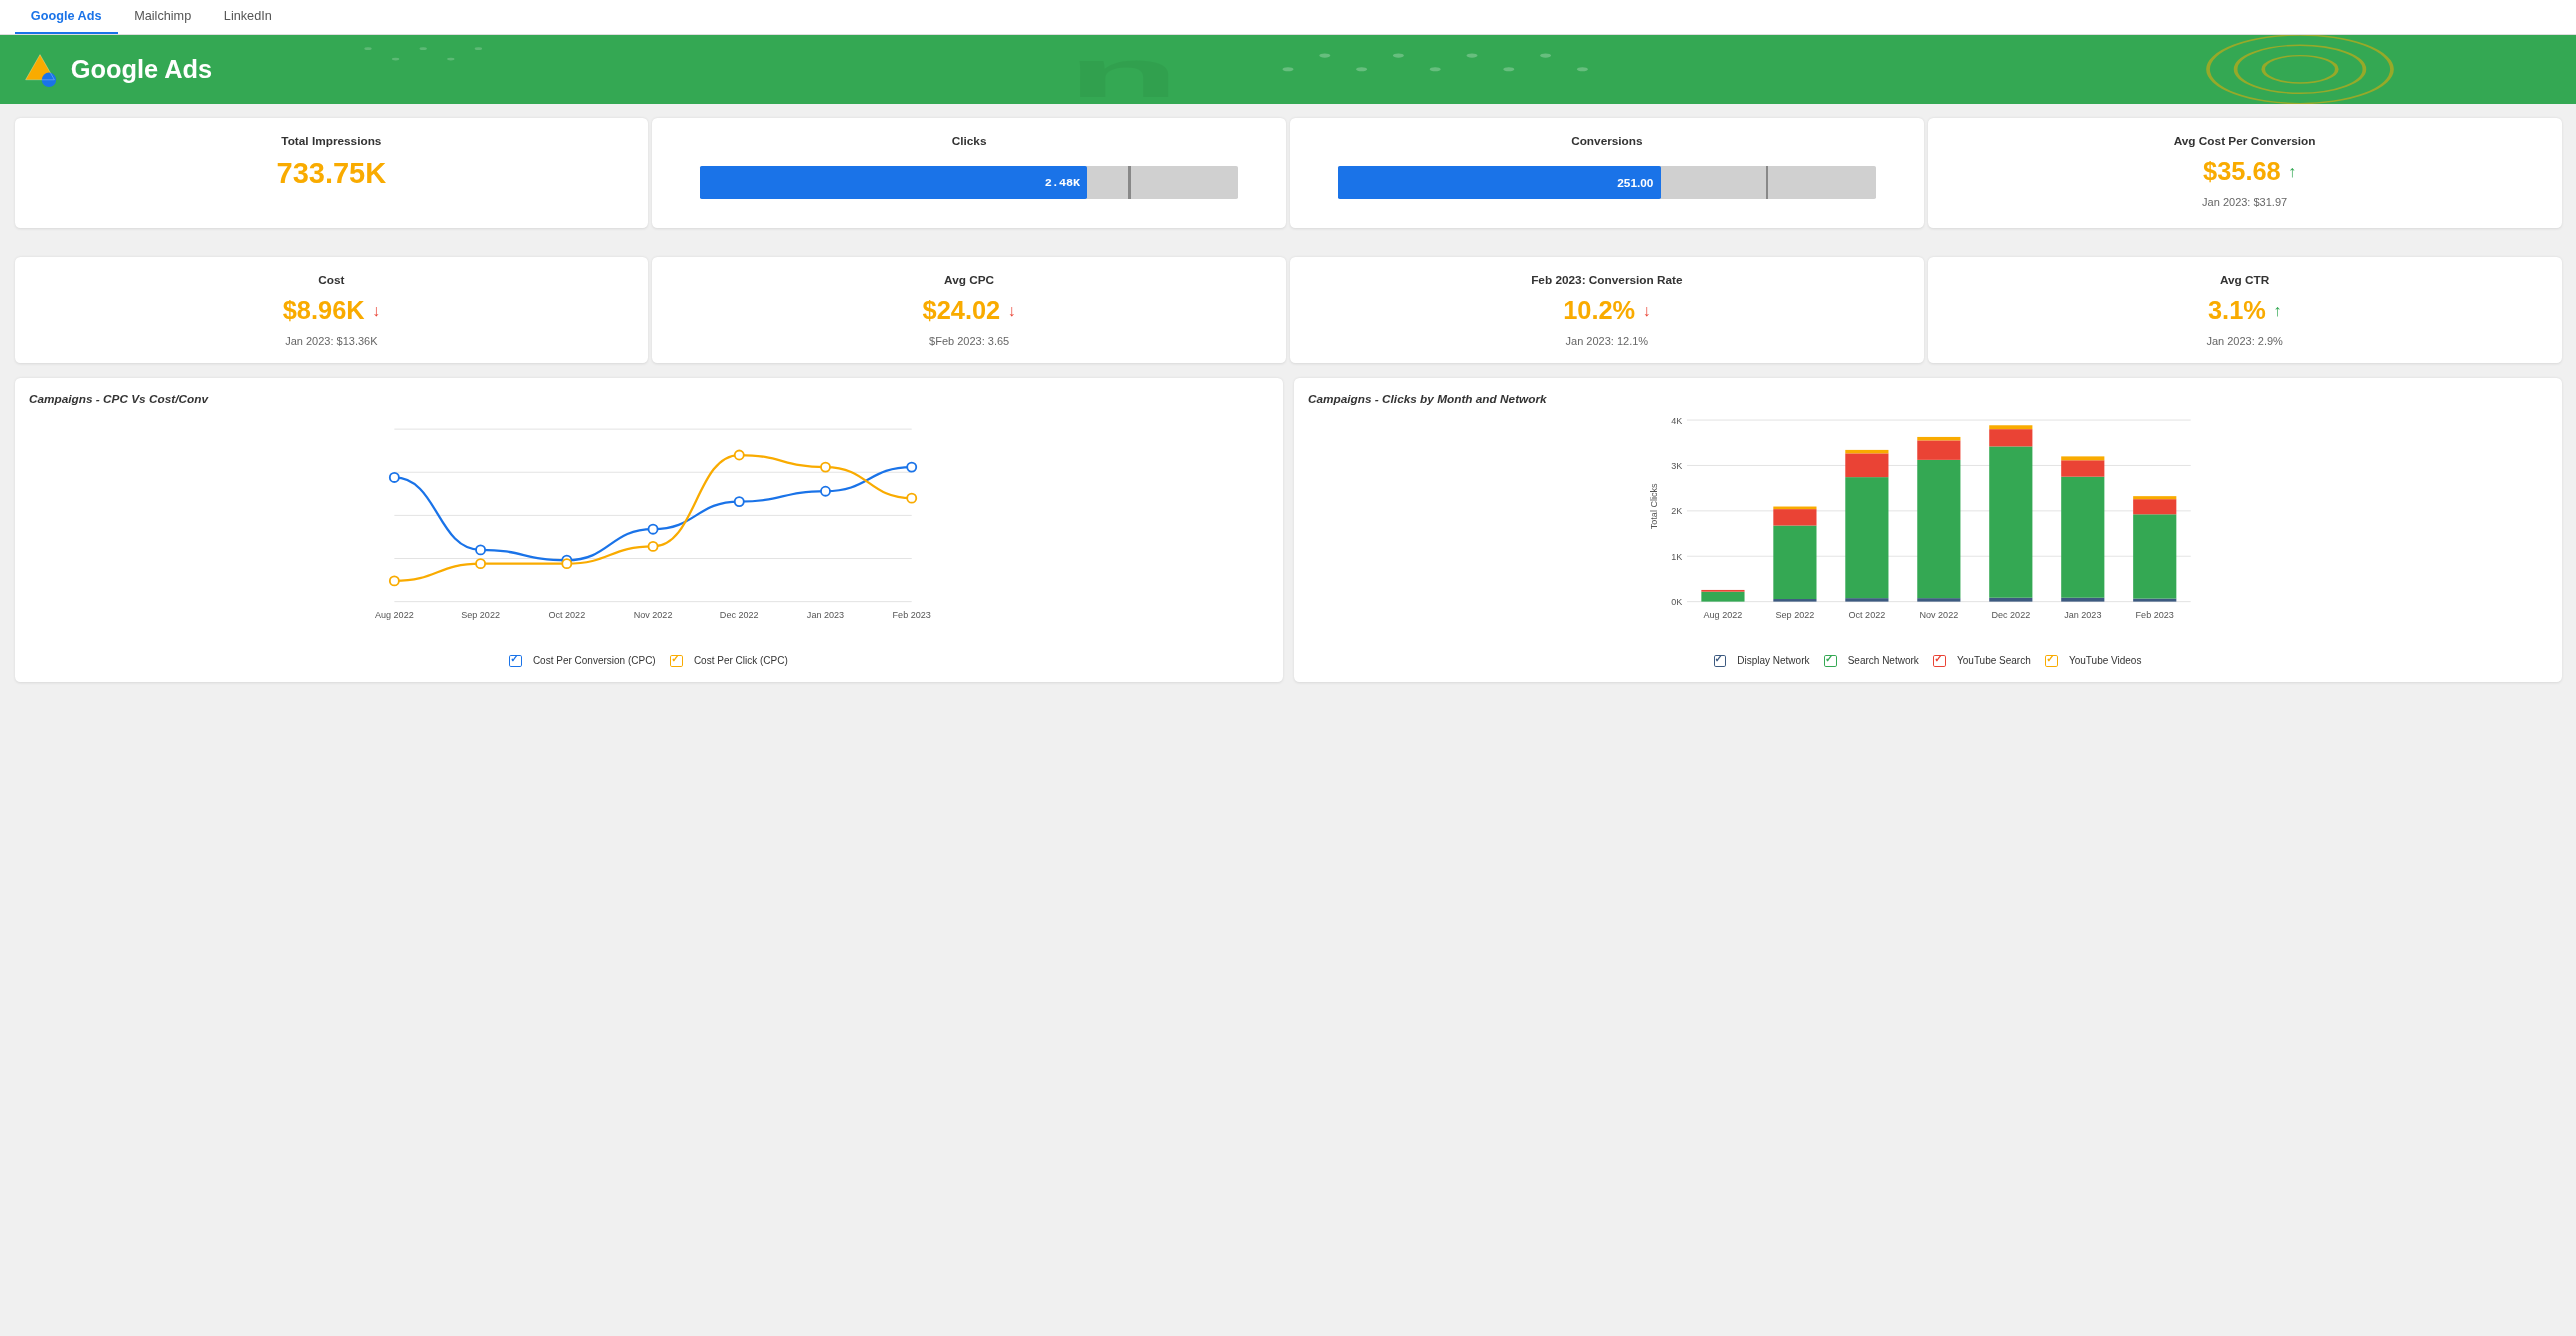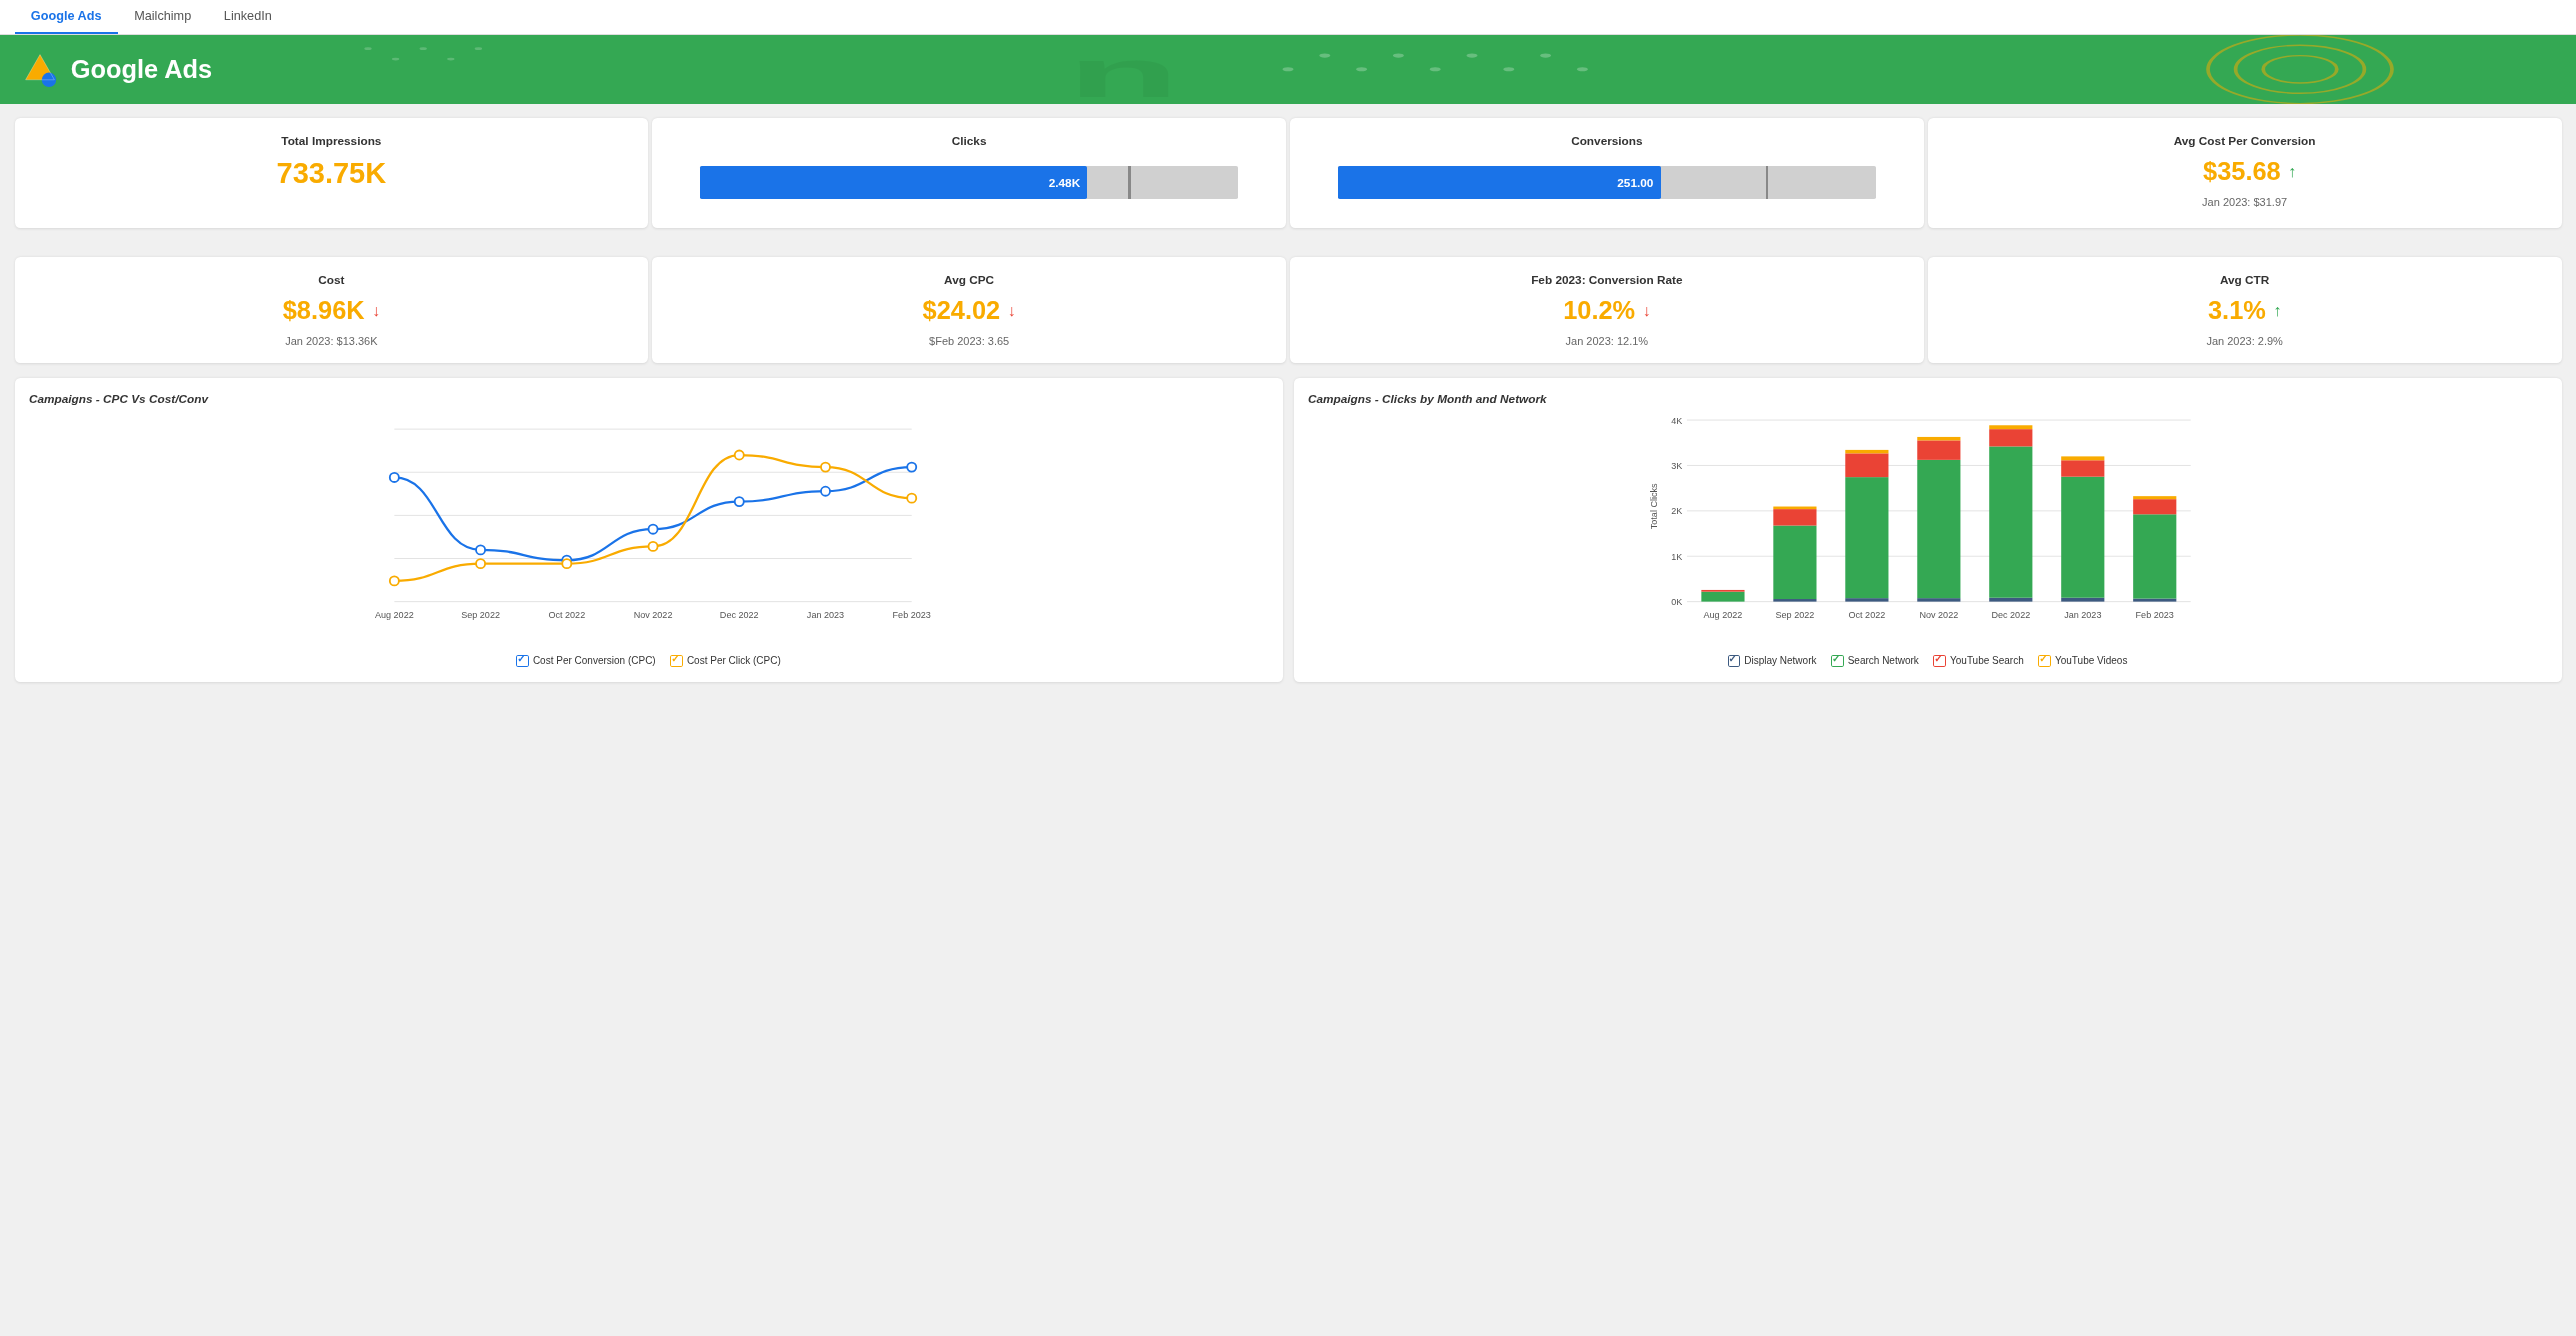--- a/index.html
+++ b/index.html
@@ -40,21 +40,21 @@
     
     .line-chart-wrap { position: relative; width: 100%; height: 236px; }
     svg.line-chart { width: 100%; height: 100%; }
 
     
     .bar-chart-wrap { position: relative; width: 100%; height: 236px; }
     svg.bar-chart { width: 100%; height: 100%; }
 
     
     .legend { display: flex; gap: 14.5px; flex-wrap: wrap; justify-content: center; margin-top: 7.3px; font-size: 10px; }
-    .legend-item { display: flex; align-items: center; gap: 4px; text-align: center; }
+    .legend-item { display: flex; align-items: center; gap: 11px; text-align: center; }
     .legend-check { width: 12.7px; height: 12.7px; display: inline-block; border: 1.8px solid; border-radius: 1.8px; flex-shrink: 0; position: relative; }
     .legend-check::after { content: '✓'; position: absolute; top: -2.7px; left: 0; font-size: 10px; font-weight: 700; }
   </style>
 </head>
 <body>
 
 <div class="tabs">
   <div class="tab active">Google Ads</div>
   <div class="tab">Mailchimp</div>
   <div class="tab">LinkedIn</div>
@@ -103,21 +103,21 @@
 
 <div class="cards-grid" id="row1">
     <div class="card">
       <div class="card-title">Total Impressions</div>
       <div class="card-value">733.75K</div>
     </div>
     <div class="card">
       <div class="card-title">Clicks</div>
       <div class="gauge-container">
         <div class="gauge-bar-wrap">
-          <div class="gauge-bar" style="width: 72%;">
+          <div class="gauge-bar" style="width: 72%; font-family: Liberation Mono, monospace;">
             <span class="gauge-bar-text">2.48K</span>
           </div>
           <div class="gauge-marker"></div>
         </div>
       </div>
     </div>
     <div class="card">
       <div class="card-title">Conversions</div>
       <div class="gauge-container">
         <div class="gauge-bar-wrap">

